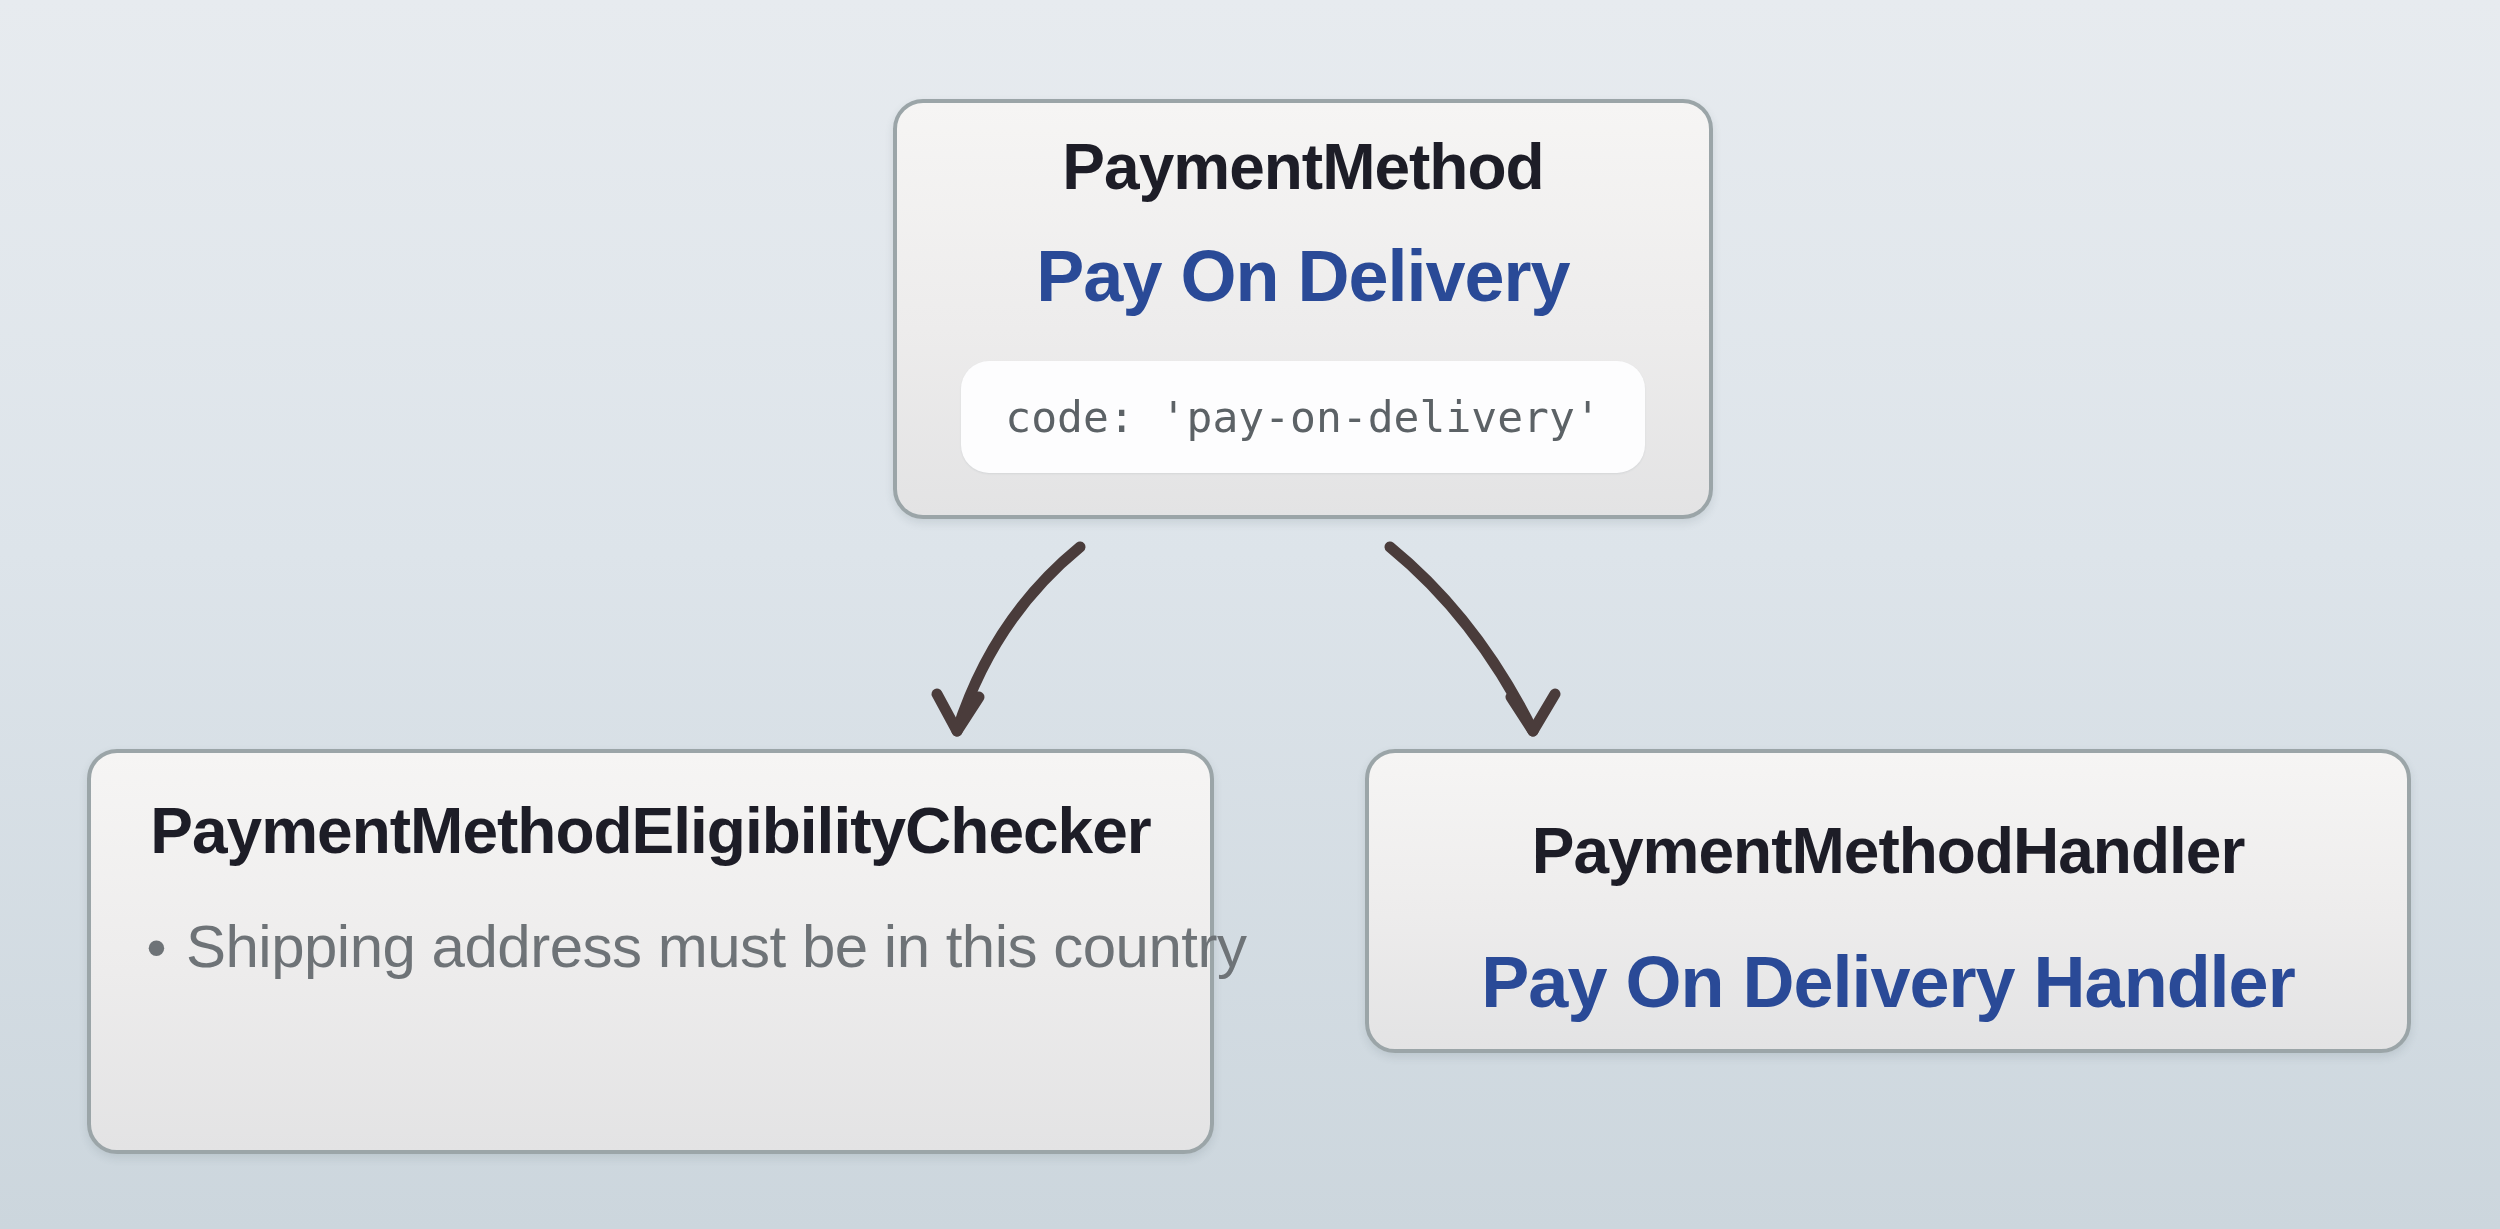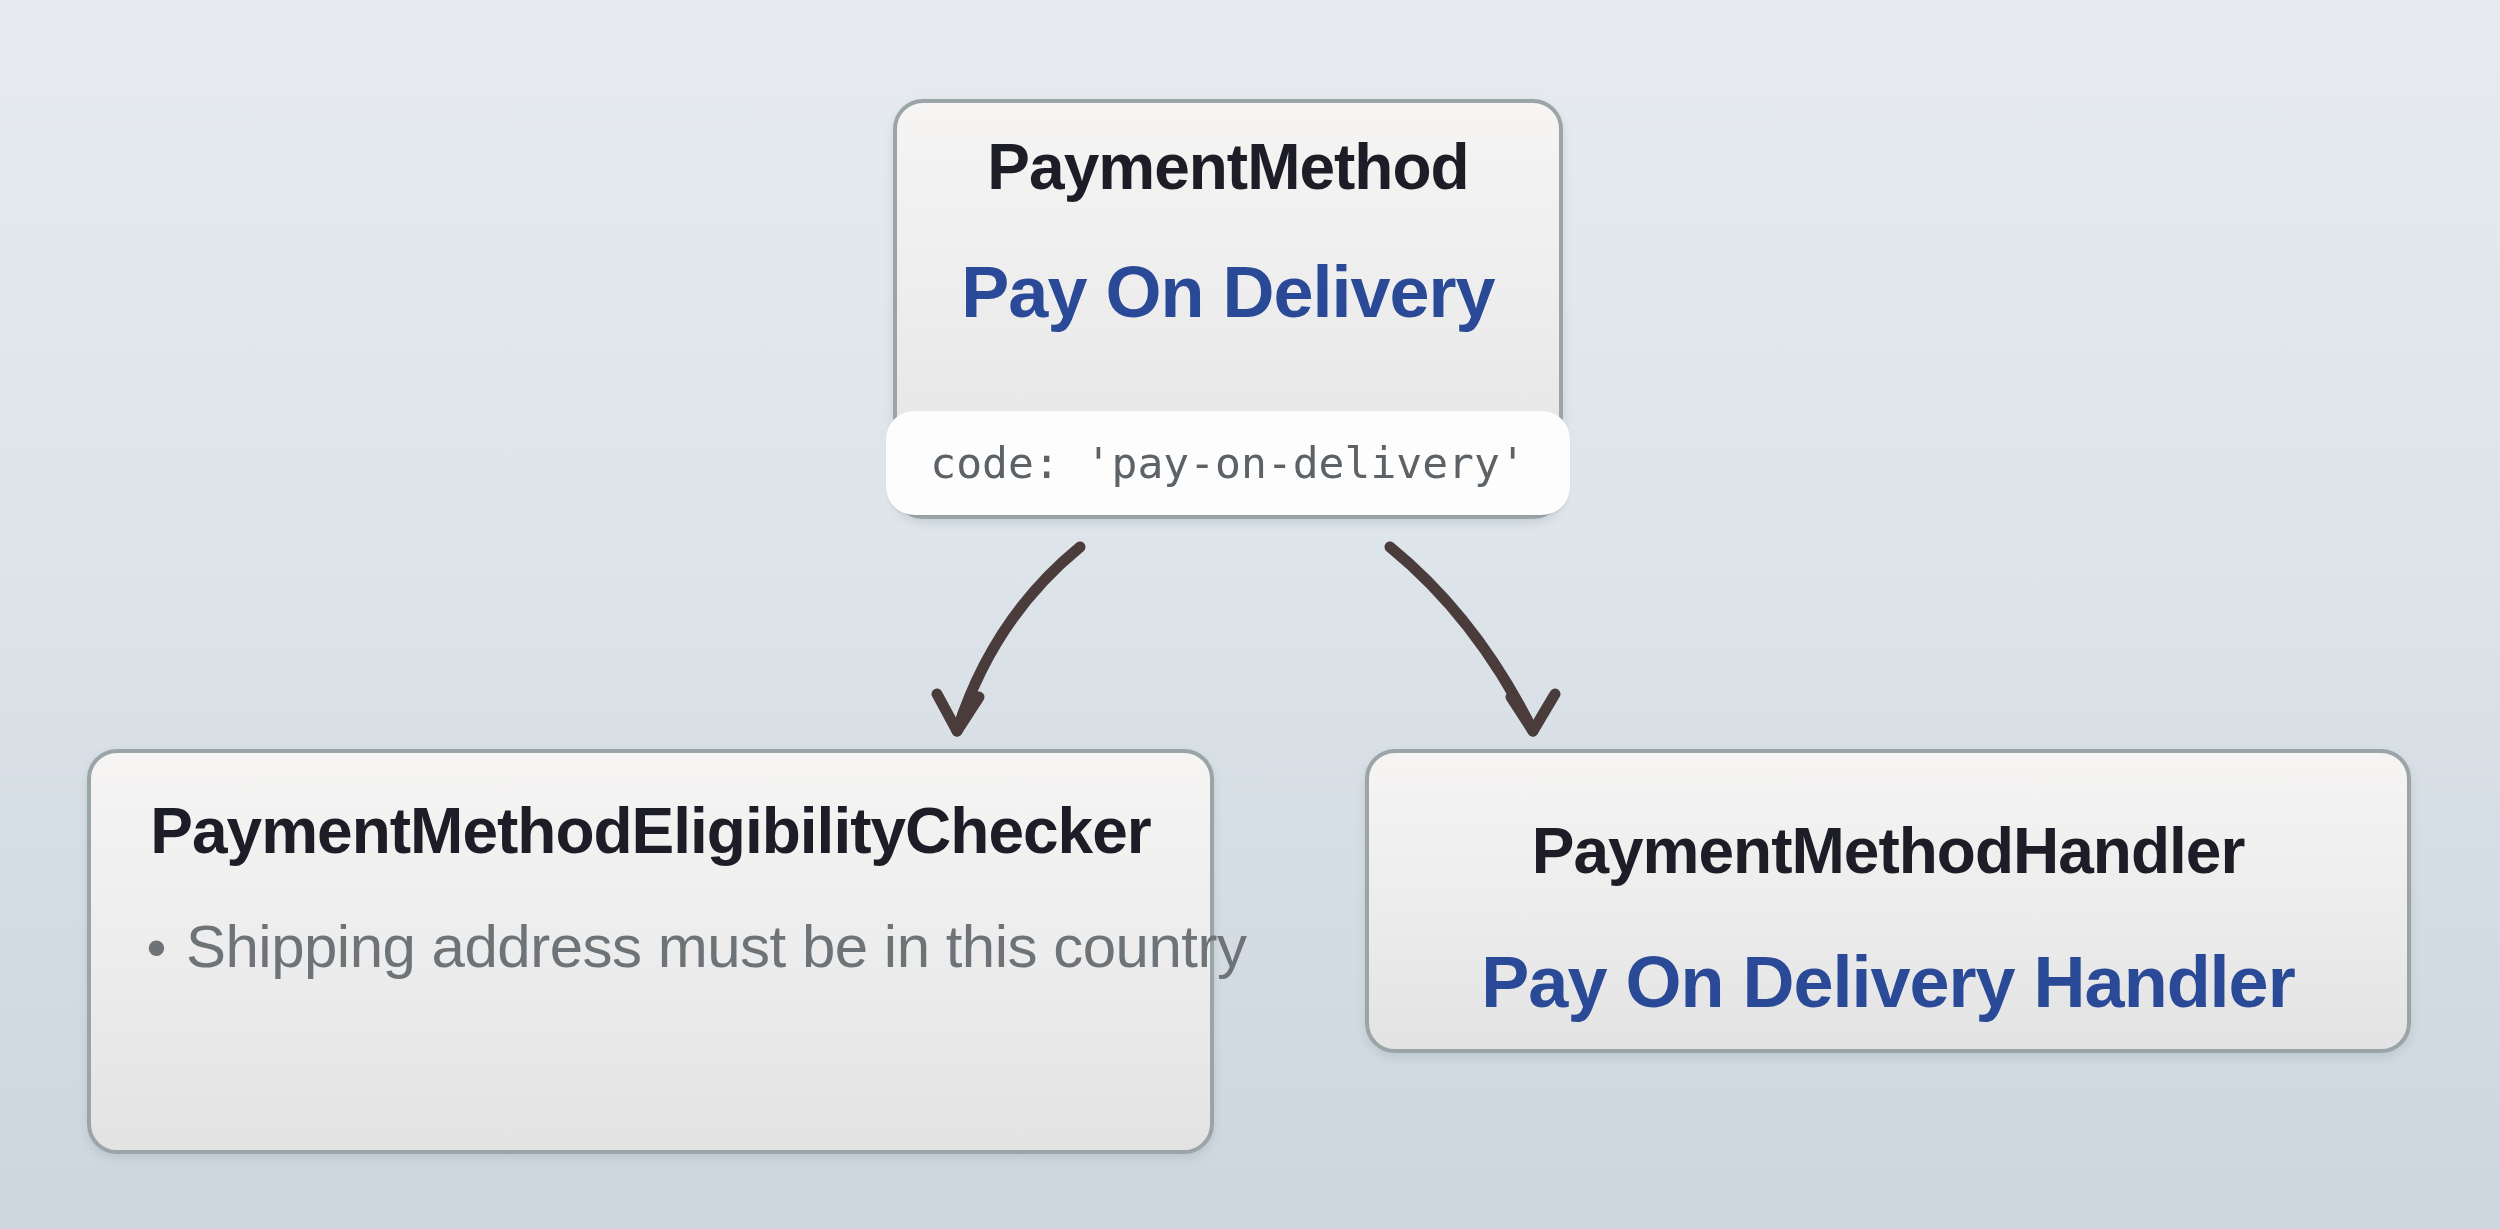--- a/index.html
+++ b/index.html
@@ -19,25 +19,25 @@
     display:flex;flex-direction:column;align-items:center;
   }
   .node-title{
     font-size:64px;line-height:64px;font-weight:bold;
     color:#1d1d27;letter-spacing:-1px;white-space:nowrap;
   }
   .node-subtitle{
     font-size:72px;line-height:66px;font-weight:bold;
     color:#2a4a97;letter-spacing:-1px;white-space:nowrap;
   }
-  #node-top{left:893px;top:99px;width:670px;height:420px;gap:16px;}
+  #node-top{left:893px;top:99px;width:820px;height:420px;}
   #node-top .node-title{margin-top:32px;}
   #node-top .node-subtitle{margin-top:44px;}
   .code-pill{
-    margin-top:70px;height:104px;padding:12px 44px;border-radius:28px;
+    margin-top:52px;height:104px;padding:4px 44px;border-radius:28px;
     background:#fdfdfe;display:flex;align-items:center;justify-content:center;
     box-shadow:0 1px 2px rgba(70,90,100,.10);
   }
   .code-text{
     font-family:"DejaVu Sans Mono",monospace;
     font-size:43px;line-height:43px;color:#5c6266;white-space:nowrap;
   }
   #node-left{left:87px;top:749px;width:1127px;height:405px;}
   #node-left .node-title{margin-top:46px;}
   #node-left .node-subtitle{margin-top:66px;}

